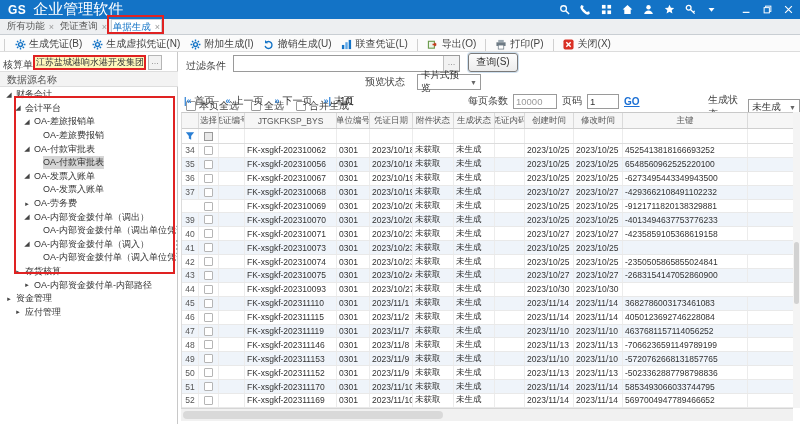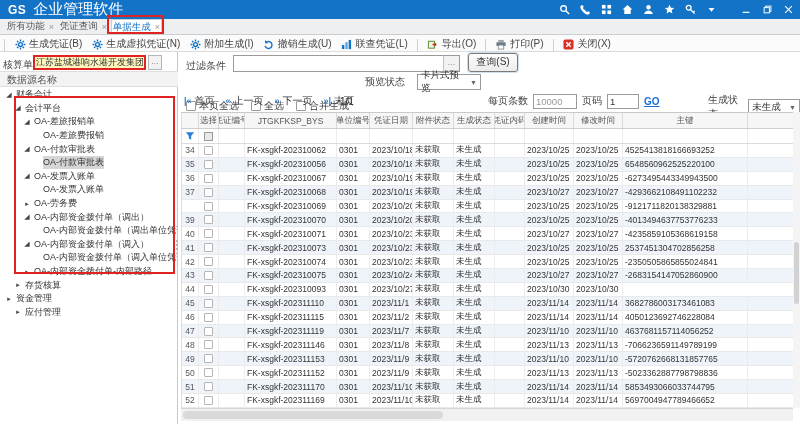--- a/index.html
+++ b/index.html
@@ -74,21 +74,21 @@
   .pv-label { font-size:10px; color:#444; margin-left:4px; }
   .select { height:16px; border:1px solid #9a9a9a; background:#fff; font-size:9.5px; color:#333;
     display:flex; align-items:center; padding:0 3px; gap:4px; }
   .sel-arrow { margin-left:auto; font-size:7px; color:#666; }
   .opt-right { position:absolute; left:508px; top:74px; }
 
   .pag-row { position:absolute; left:184px; top:93px; height:16px; display:flex; align-items:center; gap:11px; }
   .nav { display:flex; align-items:center; gap:3px; font-size:10px; color:#333; }
   .nav-ic { color:#2a7fd4; font-size:9px; font-weight:bold; }
   .page-info { position:absolute; left:340px; top:96px; font-size:10px; color:#333; }
-  .pag-right { position:absolute; left:488px; top:93px; height:16px; display:flex; align-items:center; gap:5px; }
+  .pag-right { position:absolute; left:468px; top:93px; height:16px; display:flex; align-items:center; gap:5px; }
   .pag-lbl { font-size:10px; color:#444; }
   .pag-input { height:15px; border:1px solid #9a9a9a; font-size:9.5px; padding:0 2px; }
   .in-size { width:44px; color:#999; }
   .in-page { width:32px; color:#333; }
   .go-link { font-size:10px; color:#1a6fd4; text-decoration:underline; font-weight:bold; }
   .status-cluster { position:absolute; left:708px; top:93px; display:flex; align-items:center; gap:4px; }
   .status-cluster .select { width:56px; }
 
   
   .grid { position:absolute; left:181px; top:112px; width:612px; height:296px;
@@ -349,27 +349,27 @@
         <span class="tlabel">OA-内部资金拨付单（调出单位凭证）</span>
       </div>
       <div class="tnode" style="padding-left: 23px;">
         <span class="tarrow">◢</span>
         <span class="tlabel">OA-内部资金拨付单（调入）</span>
       </div>
       <div class="tnode" style="padding-left: 32px;">
         <span class="tarrow"></span>
         <span class="tlabel">OA-内部资金拨付单（调入单位凭证）</span>
       </div>
+      <div class="tnode" style="padding-left: 14px;">
+        <span class="tarrow">▸</span>
+        <span class="tlabel">存货核算</span>
+      </div>
       <div class="tnode" style="padding-left: 23px;">
         <span class="tarrow">▸</span>
         <span class="tlabel">OA-内部资金拨付单-内部路径</span>
-      </div>
-      <div class="tnode" style="padding-left: 14px;">
-        <span class="tarrow">▸</span>
-        <span class="tlabel">存货核算</span>
       </div>
       <div class="tnode" style="padding-left: 5px;">
         <span class="tarrow">▸</span>
         <span class="tlabel">资金管理</span>
       </div>
       <div class="tnode" style="padding-left: 14px;">
         <span class="tarrow">▸</span>
         <span class="tlabel">应付管理</span>
       </div>
     </div>
@@ -601,21 +601,20 @@
           </div>
           <div class="gcell c-vno" style="width: 26px;"></div>
           <div class="gcell c-bys" style="width: 92px;">FK-xsgkf-202310073</div>
           <div class="gcell c-unit" style="width: 33px;">0301</div>
           <div class="gcell c-date" style="width: 43px;">2023/10/23</div>
           <div class="gcell c-attach" style="width: 41px;">未获取</div>
           <div class="gcell c-gen" style="width: 41px;">未生成</div>
           <div class="gcell c-nm" style="width: 30px;"></div>
           <div class="gcell c-created" style="width: 49px;">2023/10/25</div>
           <div class="gcell c-modified" style="width: 49px;">2023/10/25</div>
-          <div class="gcell c-pk" style="width: 125px;">2537451304702856258</div>
         </div>
         <div class="grow">
           <div class="gcell c-num" style="width: 17px;">42</div>
           <div class="gcell c-sel" style="width: 20px;">
             <span class="rowcb"></span>
           </div>
           <div class="gcell c-vno" style="width: 26px;"></div>
           <div class="gcell c-bys" style="width: 92px;">FK-xsgkf-202310074</div>
           <div class="gcell c-unit" style="width: 33px;">0301</div>
           <div class="gcell c-date" style="width: 43px;">2023/10/23</div>

